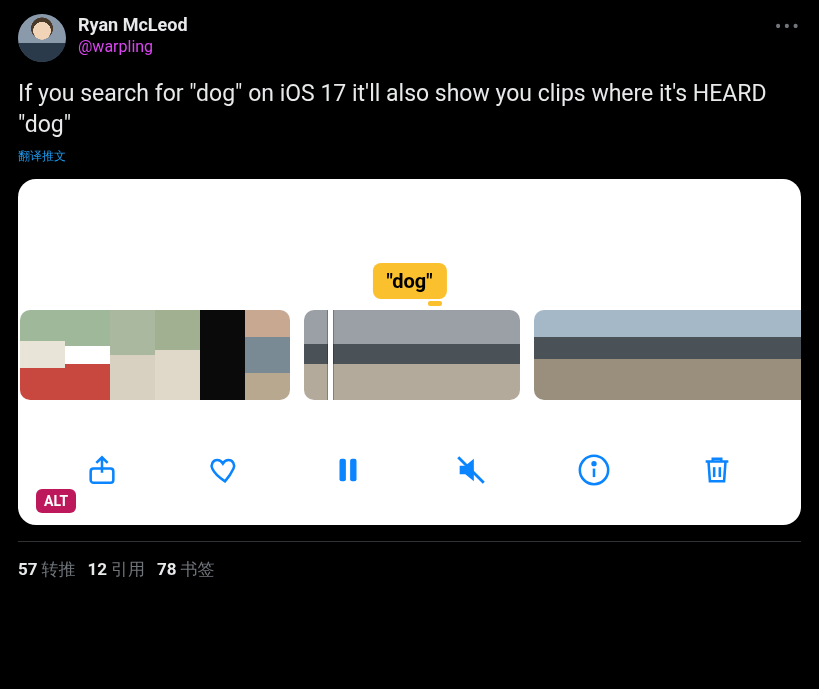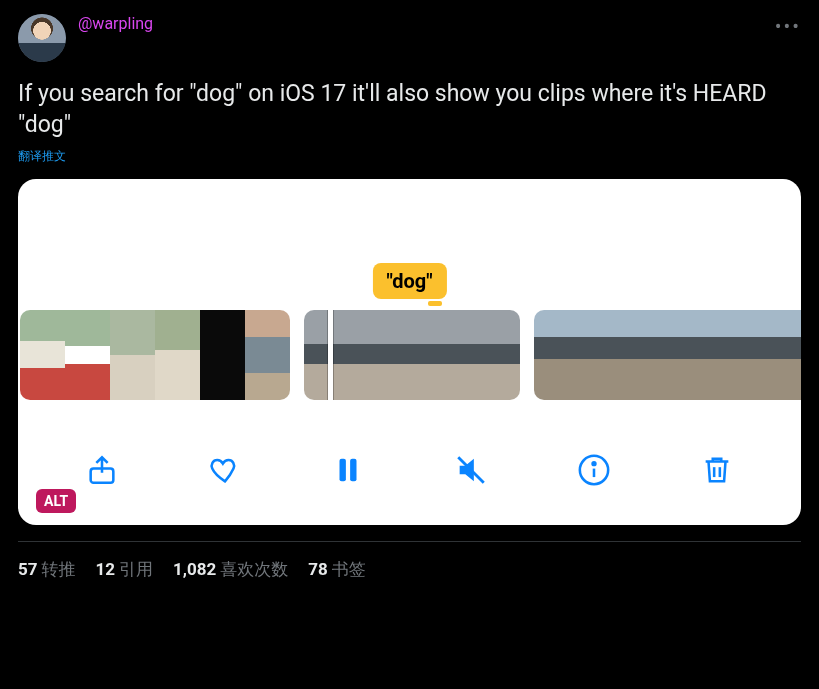--- a/index.html
+++ b/index.html
@@ -135,36 +135,37 @@
     padding:4px 8px; border-radius:6px;
   }
   .meta {
     margin-top: 18px;
     color:#71767b;
     font-size:17px;
   }
   .meta .views-num { color:#e7e9ea; font-weight:700; }
   .divider { height:1px; background:#2f3336; margin-top:16px; }
   .stats {
-    display:flex; gap: 20px;
+    display:flex; gap: 12px;
     padding-top: 16px;
     font-size:17px; color:#71767b;
   }
   .stats .num { color:#e7e9ea; font-weight:700; margin-right:4px; }
 </style>
 </head>
 <body>
 
 <div class="tweet">
 
   <div class="header">
     <div class="avatar">
         <div class="avatar-inner"></div>
       </div>
     <div class="names">
+      <div class="display-name">Ryan McLeod</div>
       <div class="username">@warpling</div>
     </div>
     <div class="more">•••</div>
   </div>
 
   <div class="body-text">If you search for "dog" on iOS 17 it'll also show you clips where it's HEARD "dog"</div>
 
   <div class="translate">翻译推文</div>
 
   <div class="media-card">
@@ -243,20 +244,17 @@
   <div class="divider"></div>
 
   <div class="stats">
     <div>
       <span class="num">57</span><span>转推</span>
     </div>
     <div>
       <span class="num">12</span><span>引用</span>
     </div>
     <div>
-      <span class="num">1,082</span><span>喜欢次数</span>
-    </div>
-    <div>
       <span class="num">78</span><span>书签</span>
     </div>
   </div>
 
 </div>
 
 </body></html>

